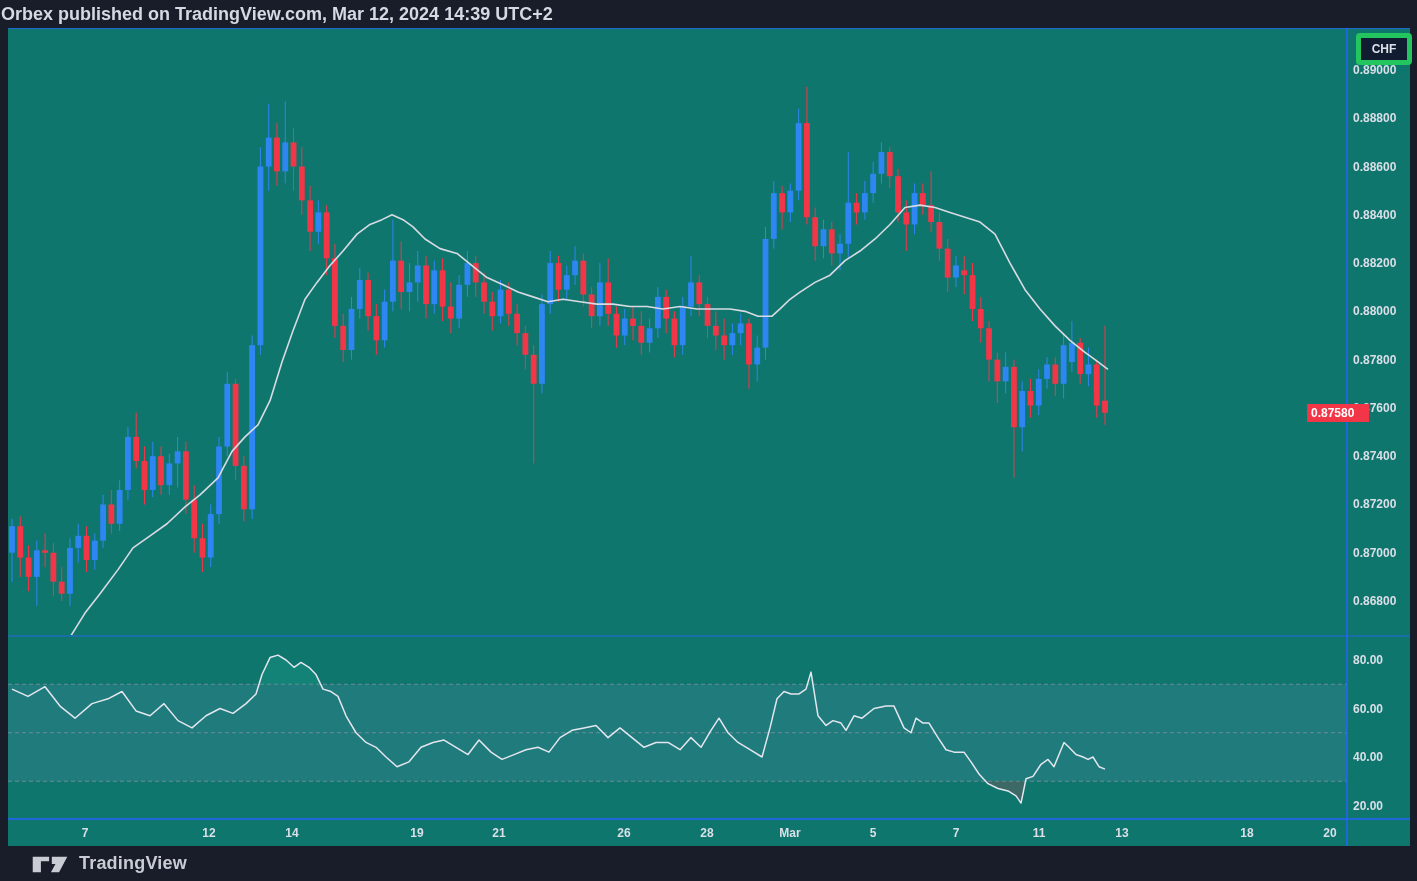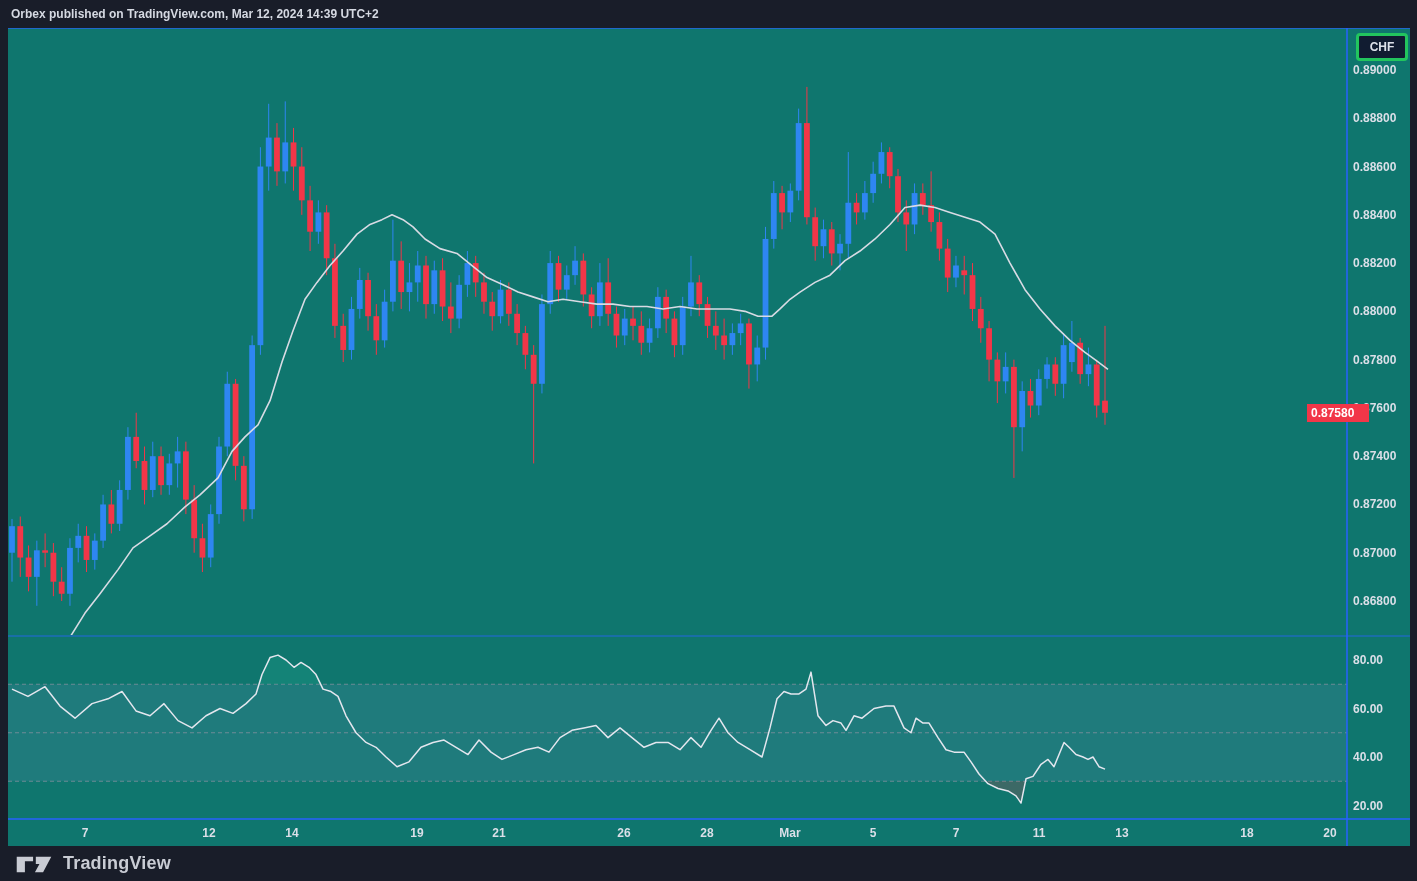--- a/index.html
+++ b/index.html
@@ -1,26 +1,26 @@
 <!DOCTYPE html>
 <html><head>
 <meta charset="utf-8">
 <style>
   html,body{margin:0;padding:0}
   body{width:1417px;height:881px;background:#191d29;font-family:"Liberation Sans",sans-serif;overflow:hidden;position:relative}
   .titlebar{position:absolute;left:0;top:0;width:1417px;height:28px;background:#191d29;display:flex;align-items:center}
-  .titlebar .t{color:#d5d9e2;font-size:12px;font-weight:700;padding-left:11px;white-space:nowrap}
+  .titlebar .t{color:#d5d9e2;font-size:18px;font-weight:700;padding-left:1px;white-space:nowrap}
   .chart-frame{position:absolute;left:8px;top:28px;width:1402px;height:818px;background:#0f766e}
   #chart-svg{display:block}
-  .chf-button{position:absolute;left:1356px;top:33px;width:46px;height:22px;border:3px solid #22c55e;border-radius:4px;
+  .chf-button{position:absolute;left:1356px;top:33px;width:46px;height:22px;border:5px solid #22c55e;border-radius:4px;
     background:#111c31;color:#dde1ea;font-size:12px;font-weight:700;display:flex;align-items:center;justify-content:center;cursor:pointer}
   .price-badge{position:absolute;left:1307px;top:404px;width:62px;height:18px;color:#ffffff;font-size:12px;font-weight:700;
     display:flex;align-items:center;padding-left:4px;box-sizing:border-box}
   .footer{position:absolute;left:0;top:846px;width:1167px;height:35px;background:#191d29;display:flex;align-items:center;
-    padding-left:14px;box-sizing:border-box}
+    padding-left:30px;box-sizing:border-box}
   .brand{color:#c9ccd4;font-size:18px;font-weight:700;margin-left:9px;letter-spacing:.2px}
   .logo{display:flex;align-items:center}
 </style>
 </head>
 <body>
 
 <div class="titlebar">
   <span class="t">Orbex published on TradingView.com, Mar 12, 2024 14:39 UTC+2</span>
 </div>
 

